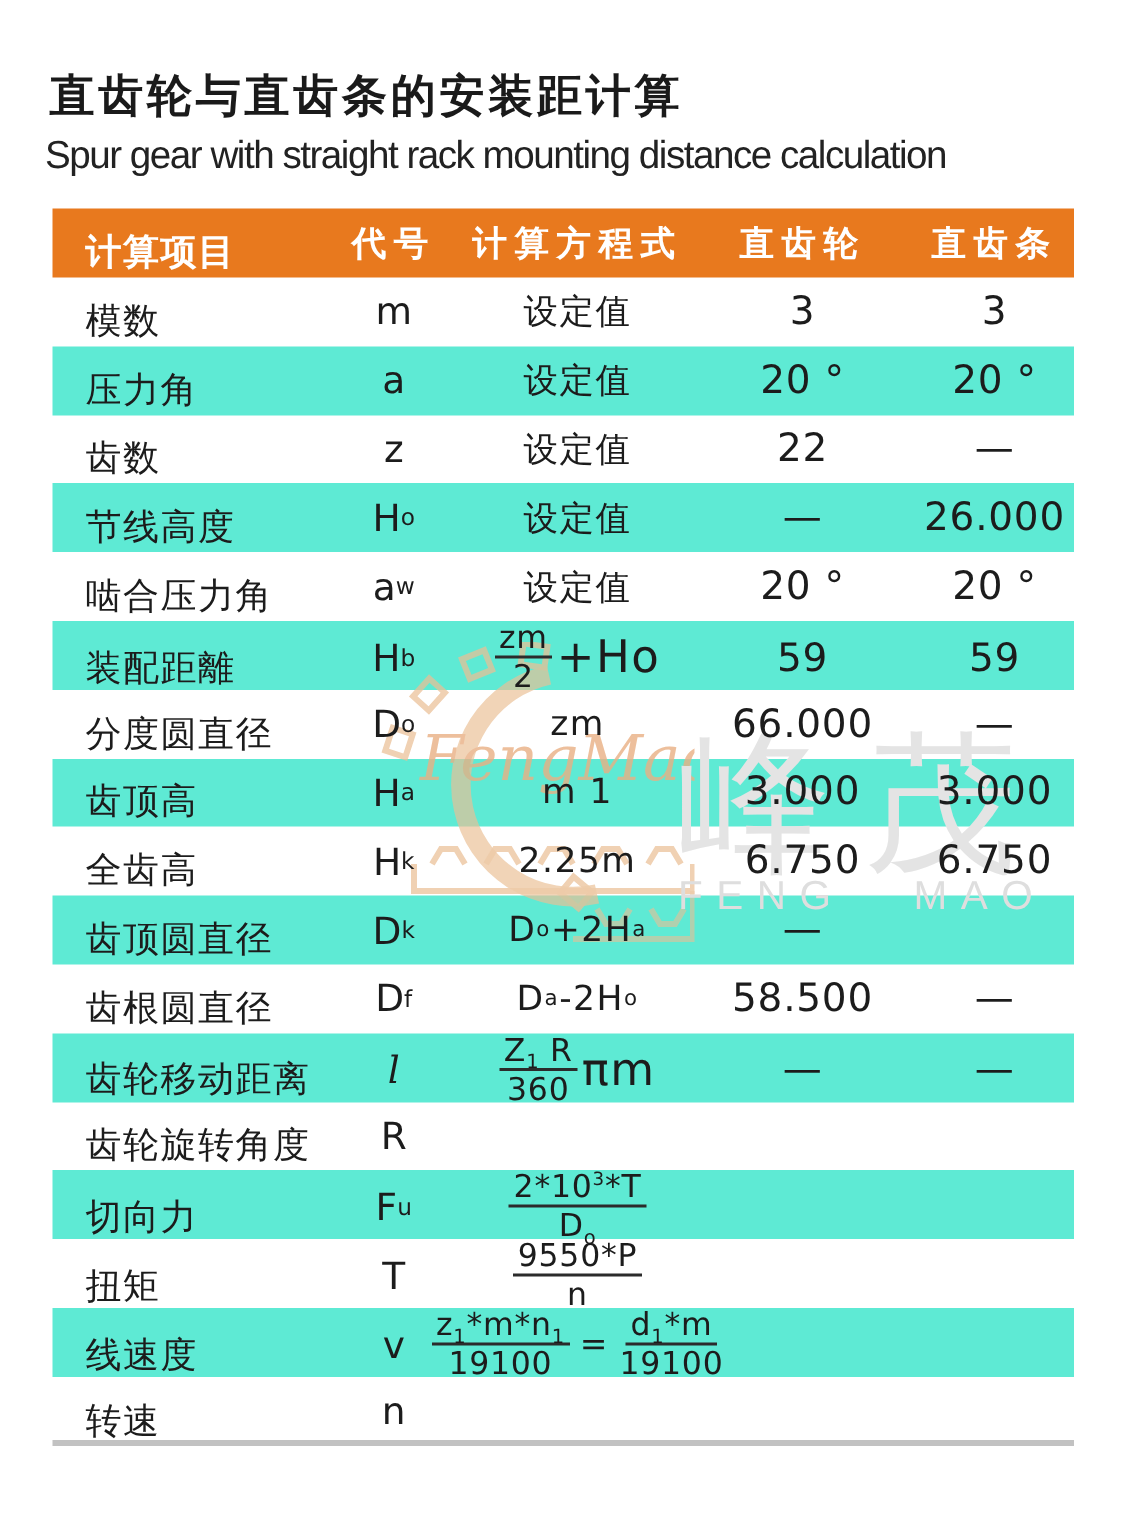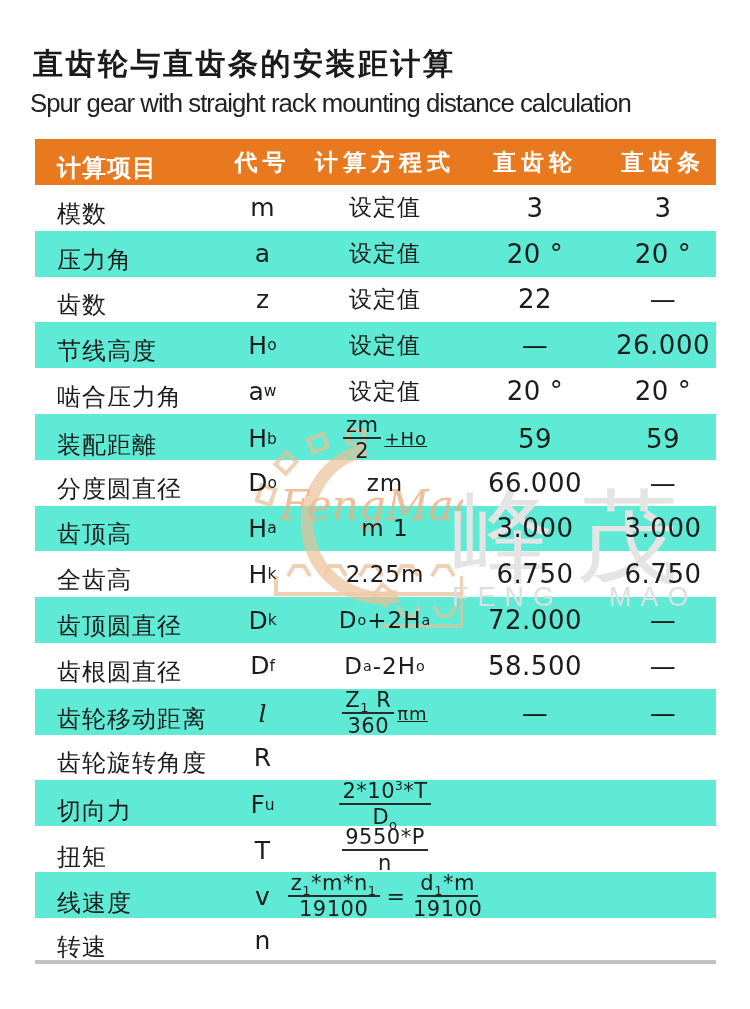--- a/index.html
+++ b/index.html
@@ -25,21 +25,21 @@
   .cell.formula{font-size:23px;letter-spacing:1px;}
   .cell.val{font-size:26px;letter-spacing:0.5px;}
   .cell sub{font-size:62%;line-height:0;}
   .cell sup{font-size:58%;line-height:0;}
   .cell i{font-family:"DejaVu Serif",serif;font-style:italic;}
 
   .frac{display:inline-flex;flex-direction:column;align-items:center;
         font-size:21px;line-height:1.1;letter-spacing:0.5px;}
   .fn{border-bottom:2px solid #2b2b2b;padding:0 3px;}
   .fd{padding-top:1px;}
-  .aft{margin-left:3px;font-size:18px;text-decoration:underline;}
+  .aft{margin-left:3px;font-size:30px;}
   .eq{margin:0 7px;font-size:22px;}
 
   .bottom-rule{position:absolute;left:35px;top:960px;width:681px;height:4px;background:#c2c2c2;}
 
   
   .wm-logo{position:absolute;left:248px;top:428px;z-index:1;pointer-events:none;opacity:.8;}
   .wm-cn{position:absolute;left:452px;top:486px;z-index:1;pointer-events:none;
          font-family:"DejaVu Serif",serif;color:#e4e4e4;}
   .wm-cn .chars{font-size:102px;line-height:1;letter-spacing:22px;white-space:nowrap;}
   .wm-cn .latin{margin-top:-6px;font-size:27px;letter-spacing:9px;color:#dedede;
@@ -126,21 +126,20 @@
         <div class="cell item">全齿高</div>
         <div class="cell sym">H<sub>k</sub></div>
         <div class="cell formula">2.25m</div>
         <div class="cell val">6.750</div>
         <div class="cell val">6.750</div>
       </div>
       <div class="t-row shade">
         <div class="cell item">齿顶圆直径</div>
         <div class="cell sym">D<sub>k</sub></div>
         <div class="cell formula">D<sub>o</sub>+2H<sub>a</sub></div>
-        <div class="cell val">72.000</div>
         <div class="cell val">—</div>
       </div>
       <div class="t-row">
         <div class="cell item">齿根圆直径</div>
         <div class="cell sym">D<sub>f</sub></div>
         <div class="cell formula">D<sub>a</sub>-2H<sub>o</sub></div>
         <div class="cell val">58.500</div>
         <div class="cell val">—</div>
       </div>
       <div class="t-row shade">

